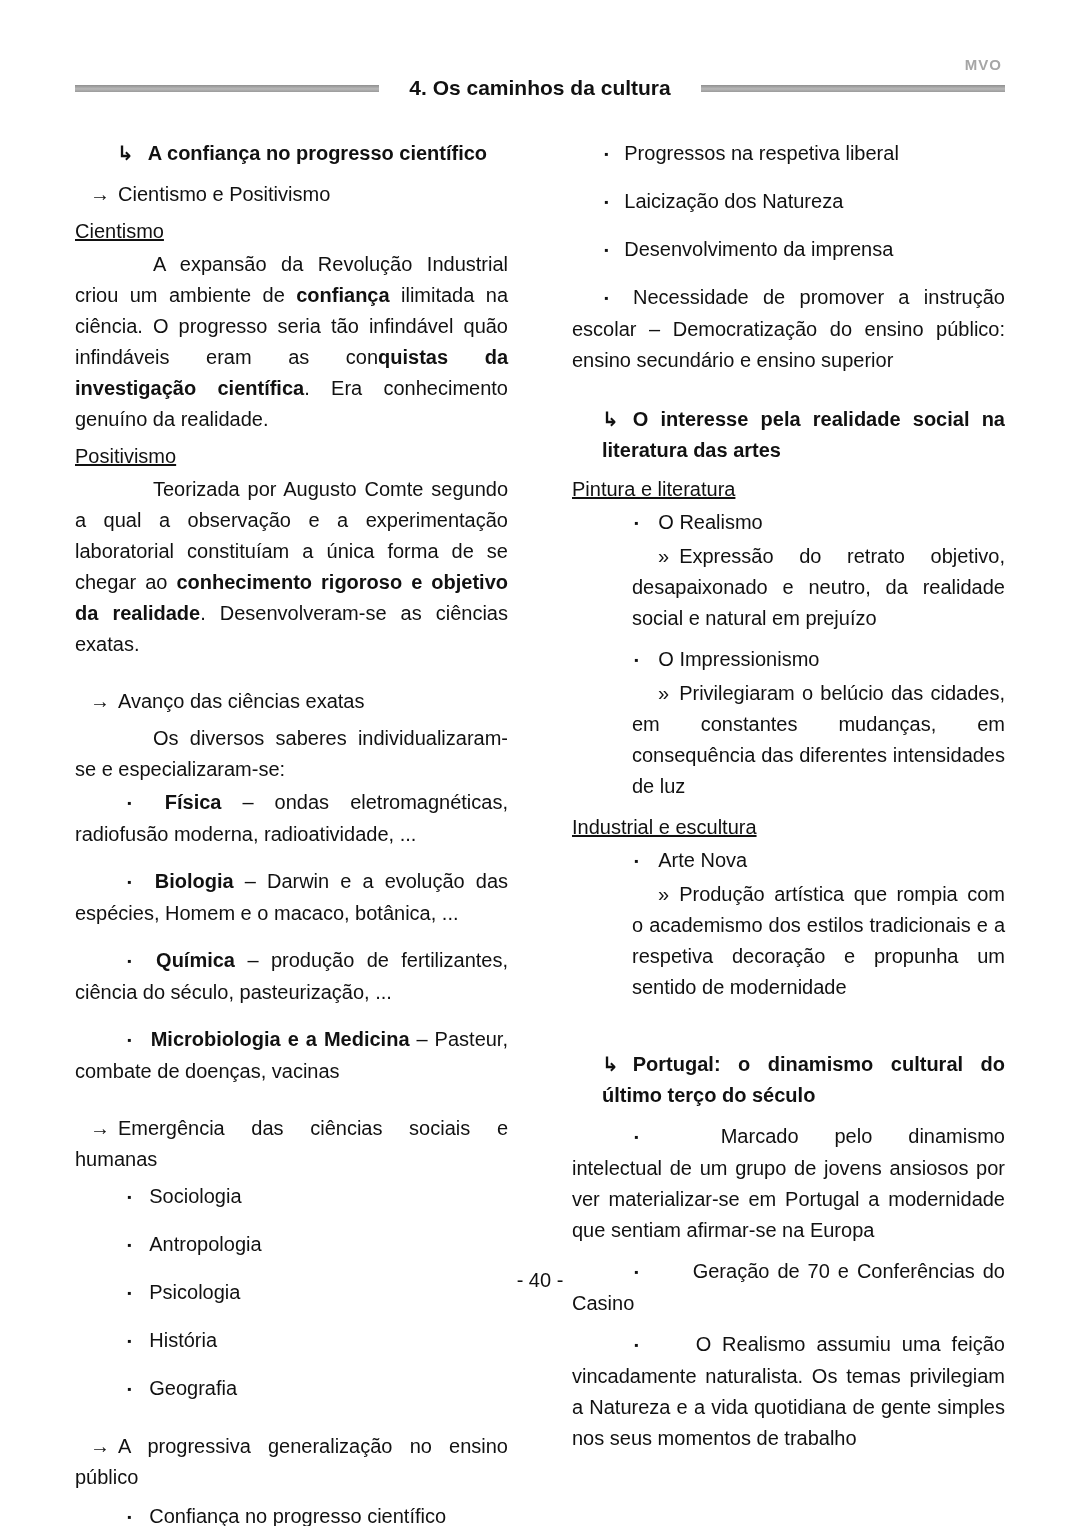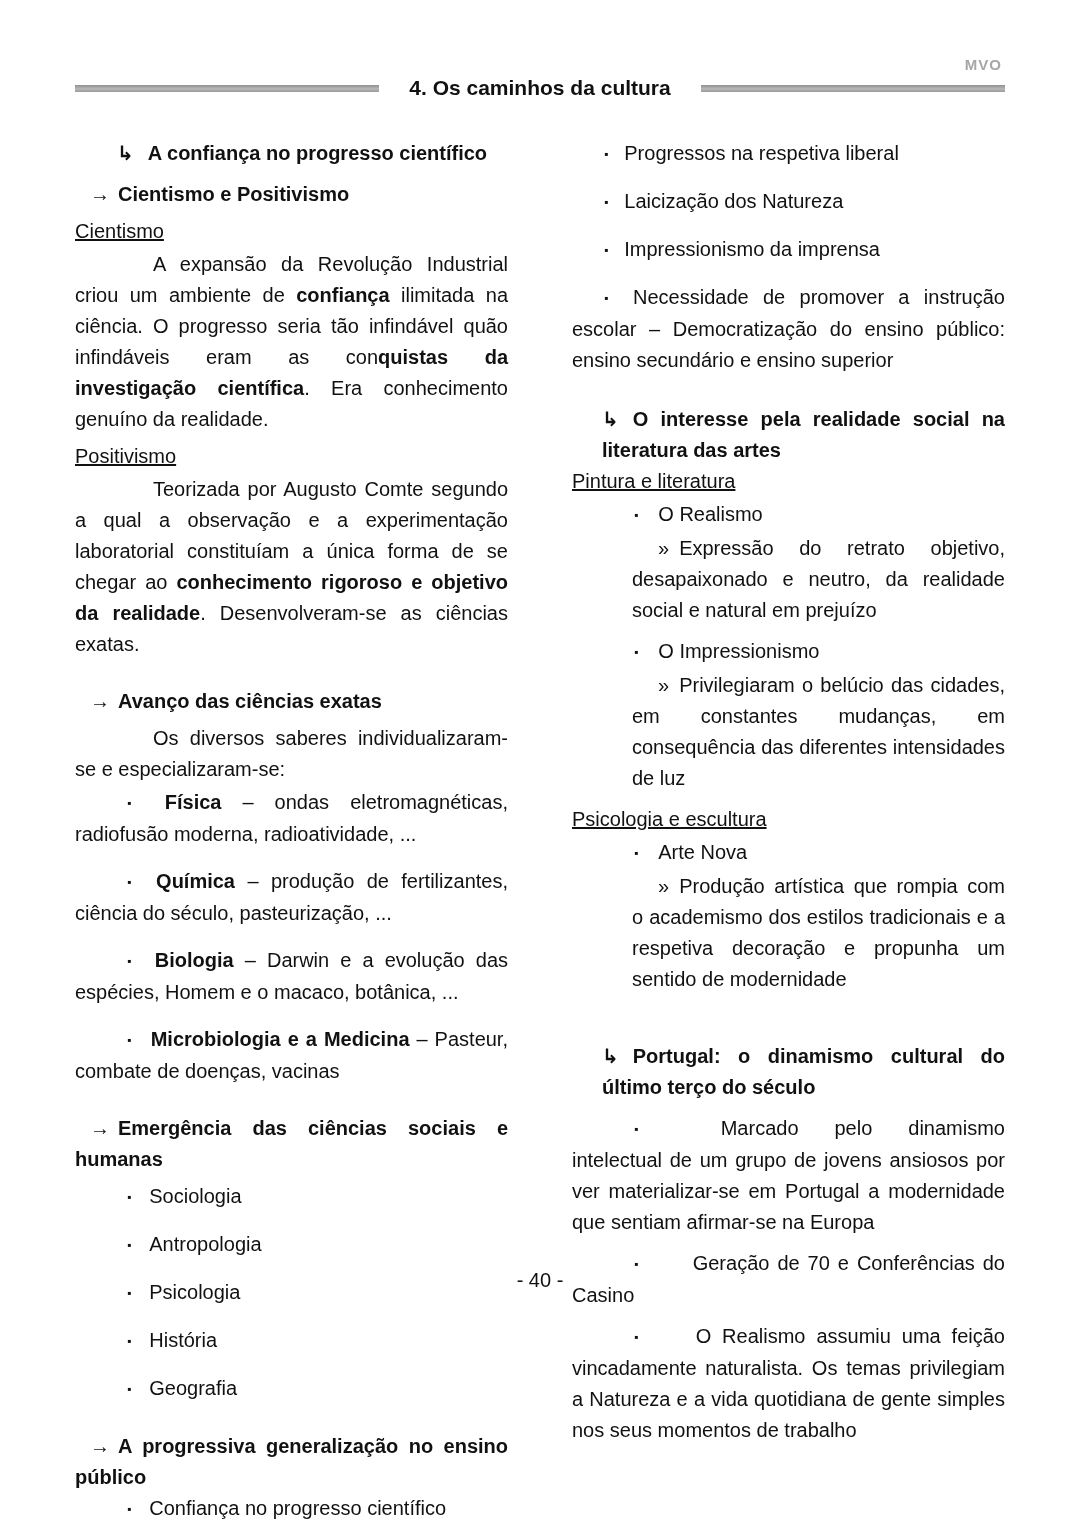--- a/index.html
+++ b/index.html
@@ -22,39 +22,39 @@
 
   .columns { display:flex; gap:64px; margin-top:22px; }
   .col { width:433px; font-size:20px; line-height:31px; }
 
   p { text-align:justify;margin-top:16px; }
   b { font-weight:bold; }
 
   .h-sec { font-weight:bold; padding-left:30px; }
   .h-sec.pl-42 { padding-left:42px; }
   .mk { margin-right:14px; font-weight:bold; }
-  .h-arr { font-weight:bold; text-indent:15px; }
+  .h-arr { font-weight:normal; text-indent:15px; }
   .arr { margin-right:8px; }
   .lbl { text-decoration:underline; }
 
   .p-ind { text-indent:78px; }
 
   .li1 { text-indent:52px; }
   .li1 .bg { margin-right:18px; }
   .li1r { text-indent:32px; }
   .li1r .bg { margin-right:16px; }
   .li2r { text-indent:62px; }
   .li2r .bg { margin-right:20px; }
   .li3r { padding-left:60px; text-indent:26px; }
   .li3r .sg { margin-right:10px; }
   .li4r { text-indent:62px; }
   .li4r .bg { margin-right:52px; }
   .bg { font-size:12px; vertical-align:2px; }
 
-  .mt2{margin-top:2px}.mt6{margin-top:6px}.mt8{margin-top:0}.mt10{margin-top:10px}
+  .mt2{margin-top:2px}.mt6{margin-top:6px}.mt8{margin-top:8px}.mt10{margin-top:10px}
   .mt14{margin-top:6px}.mt26{margin-top:26px}.mt28{margin-top:28px}.mt46{margin-top:46px}
 
   .footer {
     position:absolute; bottom:52px; left:0; width:100%;
     text-align:center; font-size:20px;
   }
 </style>
 </head>
 <body>
 
@@ -82,22 +82,22 @@
 
       <p class="lbl mt14">Positivismo</p>
 
       <p class="p-ind mt2"><span>Teorizada por Augusto Comte segundo a qual a observação e a experimentação laboratorial constituíam a única forma de se chegar ao </span><b>conhecimento rigoroso e objetivo da realidade</b><span>. Desenvolveram-se as ciências exatas.</span></p>
 
       <p class="h-arr mt26"><span class="arr">→</span><span>Avanço das ciências exatas</span></p>
 
       <p class="p-ind mt6">Os diversos saberes individualizaram-se e especializaram-se:</p>
 
       <p class="li1 mt2"><span class="bg">▪</span><b>Física</b><span> – ondas eletromagnéticas, radiofusão moderna, radioatividade, ...</span></p>
+      <p class="li1"><span class="bg">▪</span><b>Biologia</b><span> – Darwin e a evolução das espécies, Homem e o macaco, botânica, ...</span></p>
       <p class="li1"><span class="bg">▪</span><b>Química</b><span> – produção de fertilizantes, ciência do século, pasteurização, ...</span></p>
-      <p class="li1"><span class="bg">▪</span><b>Biologia</b><span> – Darwin e a evolução das espécies, Homem e o macaco, botânica, ...</span></p>
       <p class="li1"><span class="bg">▪</span><b>Microbiologia e a Medicina</b><span> – Pasteur, combate de doenças, vacinas</span></p>
 
       <p class="h-arr mt26"><span class="arr">→</span><span>Emergência das ciências sociais e humanas</span></p>
 
       <p class="li1 mt6"><span class="bg">▪</span><span>Sociologia</span></p>
       <p class="li1"><span class="bg">▪</span><span>Antropologia</span></p>
       <p class="li1"><span class="bg">▪</span><span>Psicologia</span></p>
       <p class="li1"><span class="bg">▪</span><span>História</span></p>
       <p class="li1"><span class="bg">▪</span><span>Geografia</span></p>
 
@@ -106,34 +106,34 @@
       <p class="li1 mt8"><span class="bg">▪</span><span>Confiança no progresso científico</span></p>
       <p class="li1"><span class="bg">▪</span><span>Desenvolvimento do sistema capitalista</span></p>
       <p class="li1"><span class="bg">▪</span><span>Modernização dos Estados</span></p>
 
     </div>
 
     <div class="col">
 
       <p class="li1r"><span class="bg">▪</span><span>Progressos na respetiva liberal</span></p>
       <p class="li1r"><span class="bg">▪</span><span>Laicização dos Natureza</span></p>
-      <p class="li1r"><span class="bg">▪</span><span>Impressionismo da imprensa</span></p>
+      <p class="li1r"><span class="bg">▪</span><span>Desenvolvimento da imprensa</span></p>
       <p class="li1r"><span class="bg">▪</span><span>Necessidade de promover a instrução escolar – Democratização do ensino público: ensino secundário e ensino superior</span></p>
 
       <p class="h-sec mt28"><span class="mk">↳</span><span>O interesse pela realidade social na literatura das artes</span></p>
 
       <p class="lbl mt8">Pintura e literatura</p>
 
       <p class="li2r mt2"><span class="bg">▪</span><span>O Realismo</span></p>
       <p class="li3r mt2"><span class="sg">»</span><span>Expressão do retrato objetivo, desapaixonado e neutro, da realidade social e natural em prejuízo</span></p>
 
       <p class="li2r mt10"><span class="bg">▪</span><span>O Impressionismo</span></p>
       <p class="li3r mt2"><span class="sg">»</span><span>Privilegiaram o belúcio das cidades, em constantes mudanças, em consequência das diferentes intensidades de luz</span></p>
 
-      <p class="lbl mt10">Psicologia e escultura</p>
+      <p class="lbl mt10">Industrial e escultura</p>
 
       <p class="li2r mt2"><span class="bg">▪</span><span>Arte Nova</span></p>
       <p class="li3r mt2"><span class="sg">»</span><span>Produção artística que rompia com o academismo dos estilos tradicionais e a respetiva decoração e propunha um sentido de modernidade</span></p>
 
       <p class="h-sec mt46"><span class="mk">↳</span><span>Portugal: o dinamismo cultural do último terço do século</span></p>
 
       <p class="li4r mt10"><span class="bg">▪</span><span>Marcado pelo dinamismo intelectual de um grupo de jovens ansiosos por ver materializar-se em Portugal a modernidade que sentiam afirmar-se na Europa</span></p>
       <p class="li4r mt10"><span class="bg">▪</span><span>Geração de 70 e Conferências do Casino</span></p>
       <p class="li4r mt10"><span class="bg">▪</span><span>O Realismo assumiu uma feição vincadamente naturalista. Os temas privilegiam a Natureza e a vida quotidiana de gente simples nos seus momentos de trabalho</span></p>
 

